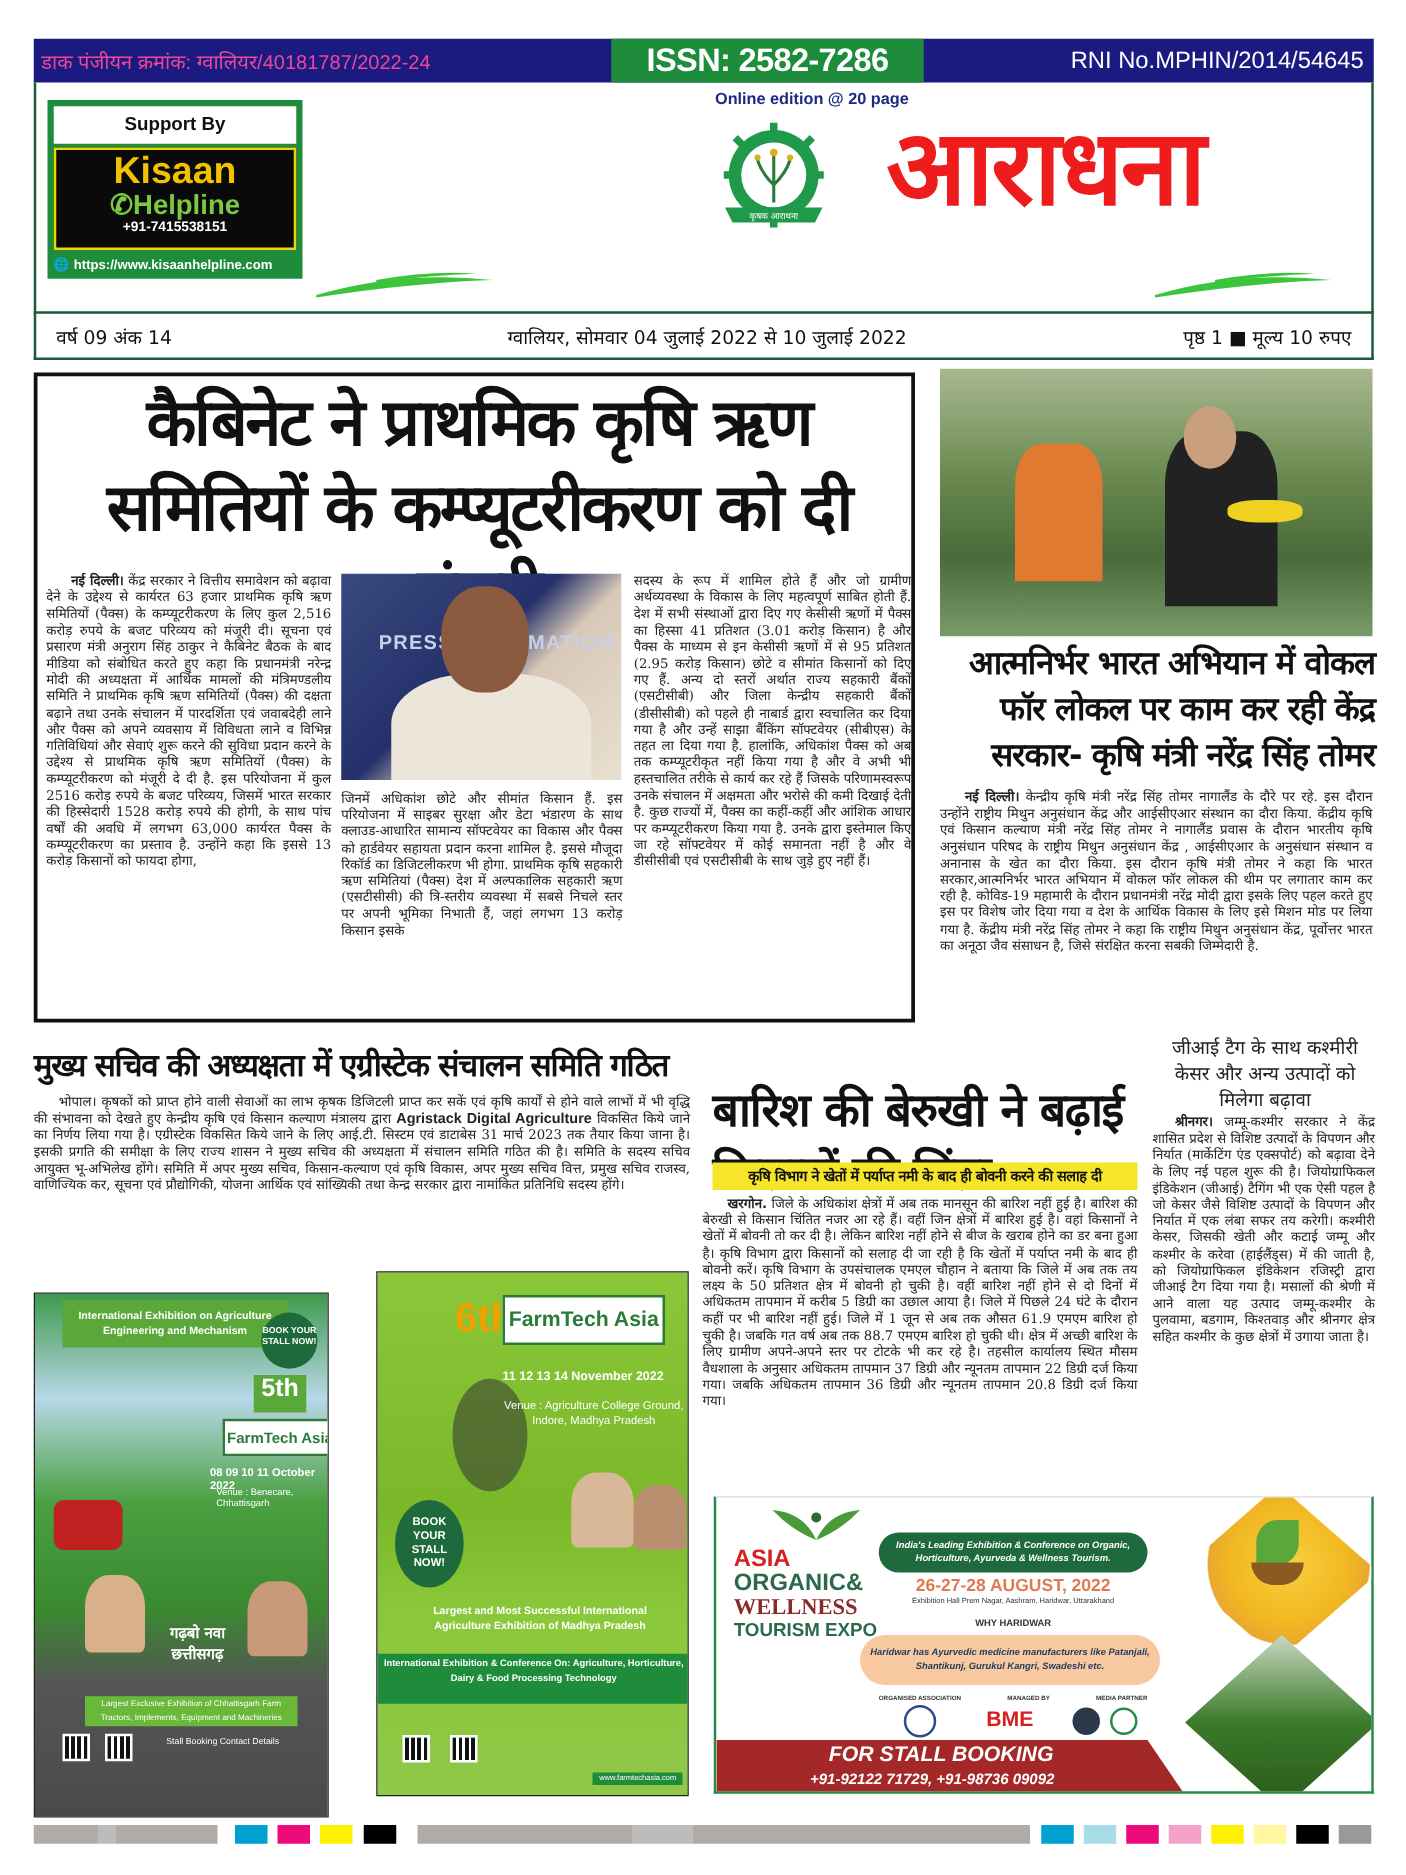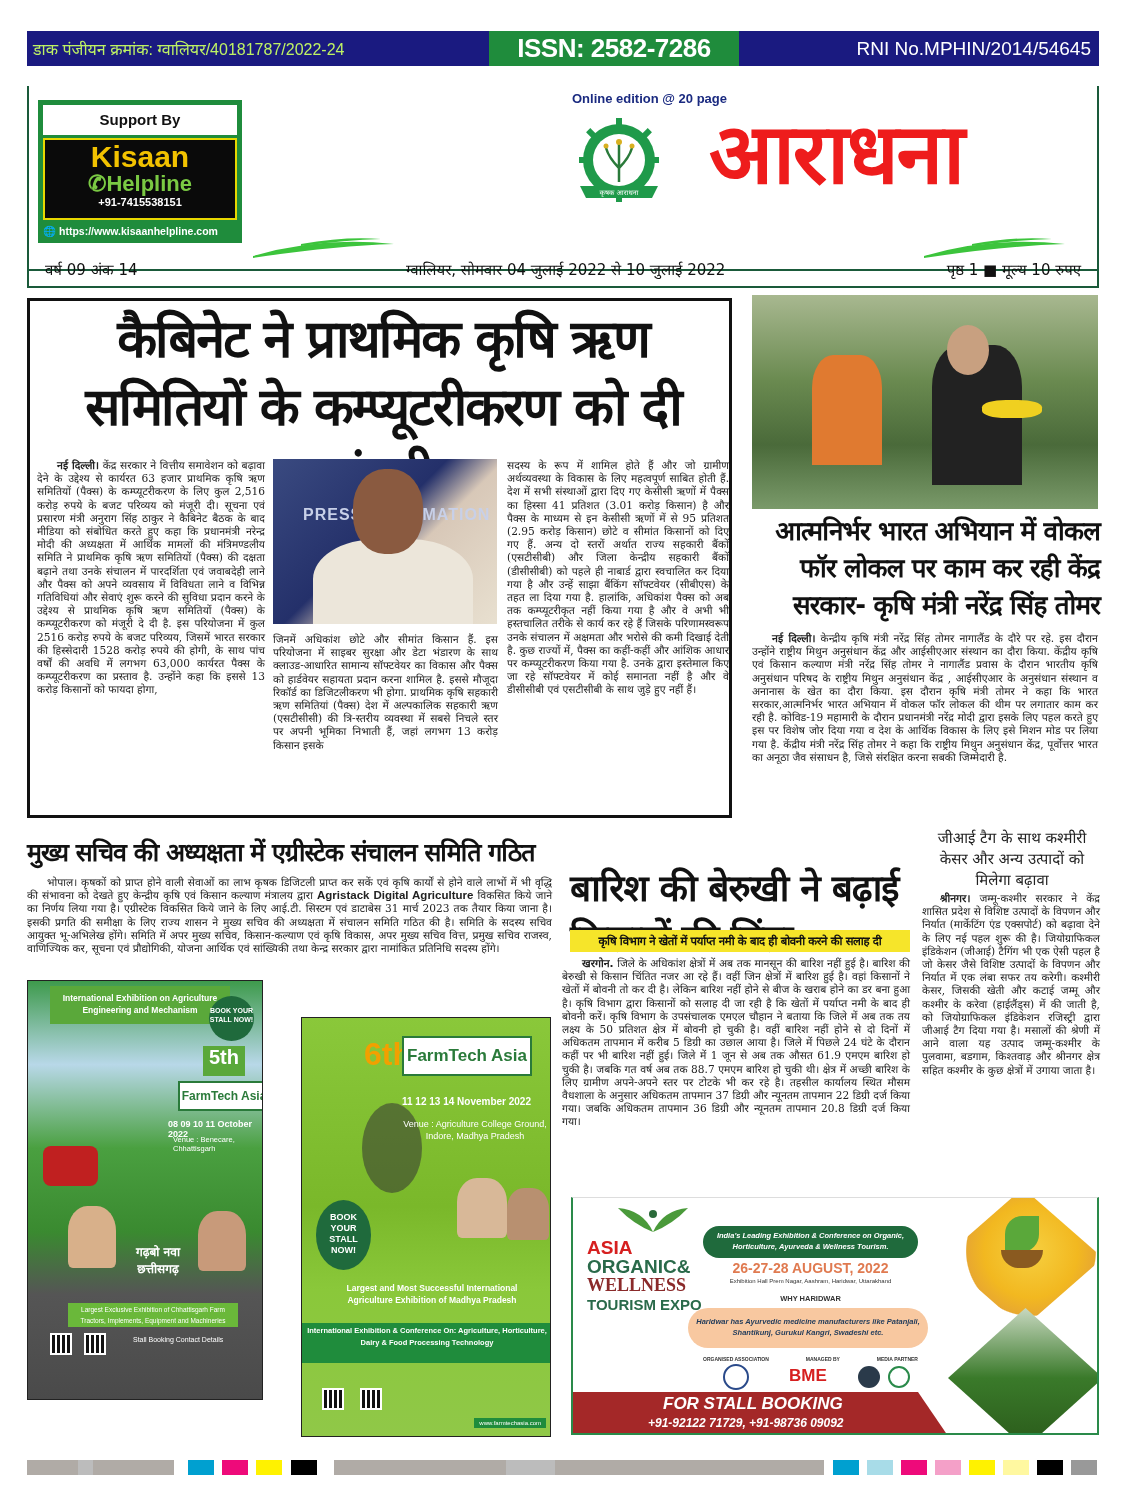--- a/index.html
+++ b/index.html
@@ -1,26 +1,26 @@
 <!DOCTYPE html>
 <html><head>
 <meta charset="utf-8">
 <style>
   * { box-sizing: border-box; margin: 0; padding: 0; }
   html, body { width: 1125px; height: 1500px; background: #ffffff; overflow: hidden; }
   body { font-family: "DejaVu Sans", sans-serif; color: #111; position: relative; }
 
   
   .topbar { position: absolute; left: 27px; top: 31px; width: 1072px; height: 35px; background: #1a1a80; display: flex; align-items: center; }
-  .topbar .reg { flex: 0 0 462px; color: #bef264; font-size: 16px; padding-left: 6px; font-family: "Liberation Sans", sans-serif; }
+  .topbar .reg { flex: 0 0 462px; color: #ec4899; font-size: 16px; padding-left: 6px; font-family: "Liberation Sans", sans-serif; }
   .topbar .issn { flex: 0 0 250px; height: 35px; background: #1f8c3c; color: #fff; font-weight: bold; font-size: 26px; display: flex; align-items: center; justify-content: center; font-family: "Liberation Sans", sans-serif; letter-spacing: -0.5px; }
   .topbar .rni { flex: 1; color: #fff; font-size: 19px; text-align: right; padding-right: 8px; font-family: "Liberation Sans", sans-serif; }
 
   
-  .masthead { position: absolute; left: 27px; top: 66px; width: 1072px; height: 185px; border-left: 2px solid #1a5a3a; border-right: 2px solid #1a5a3a; border-bottom: 2px solid #1a5a3a; margin-top: 20px; }
+  .masthead { position: absolute; left: 27px; top: 66px; width: 1072px; height: 185px; border-left: 2px solid #1a5a3a; border-right: 2px solid #1a5a3a; border-bottom: 2px solid #1a5a3a; }
   .online { position: absolute; left: 543px; top: 5px; color: #1a2a80; font-weight: bold; font-size: 13px; font-family: "Liberation Sans", sans-serif; }
   .support { position: absolute; left: 9px; top: 14px; width: 204px; height: 143px; background: #1f8c3c; padding: 5px; }
   .support .sb { background: #fff; height: 30px; text-align: center; font-weight: bold; font-size: 15px; line-height: 30px; font-family: "Liberation Sans", sans-serif; }
   .support .ks { background: #0a0a0a; border: 2px solid #e8d800; margin-top: 3px; height: 82px; text-align: center; padding-top: 2px; }
   .support .ks .k1 { color: #f2c200; font-weight: bold; font-size: 30px; line-height: 30px; font-family: "Liberation Sans", sans-serif; }
   .support .ks .k2 { color: #7ac943; font-weight: bold; font-size: 22px; line-height: 24px; font-family: "Liberation Sans", sans-serif; }
   .support .ks .k3 { color: #fff; font-weight: bold; font-size: 11px; font-family: "Liberation Sans", sans-serif; }
   .support .url { color: #fff; font-size: 10.5px; margin-top: 5px; font-weight: bold; font-family: "Liberation Sans", sans-serif; }
   .title-left { position: absolute; left: 262px; top: 20px; color: #ee1c1c; font-weight: bold; font-size: 84px; line-height: 96px; font-family: "DejaVu Sans", sans-serif; letter-spacing: -2px; }
   .title-right { position: absolute; left: 680px; top: 20px; color: #ee1c1c; font-weight: bold; font-size: 84px; line-height: 96px; font-family: "DejaVu Sans", sans-serif; letter-spacing: -2px; }
@@ -62,21 +62,21 @@
   .agri .col .en { font-family: "Liberation Sans", sans-serif; font-weight: bold; font-size: 11.5px; }
 
   .rain h2 { position: absolute; left: 570px; top: 828px; width: 340px; font-size: 37px; line-height: 50px; font-weight: bold; color: #111; font-family: "DejaVu Sans", sans-serif; letter-spacing: -1px; margin-top: 36px; }
   .rain .sub { position: absolute; left: 570px; top: 930px; width: 340px; height: 22px; background: #f6e52a; font-size: 11.5px; font-weight: bold; line-height: 22px; text-align: center; font-family: "DejaVu Sans", sans-serif; letter-spacing: -0.4px; }
   .rain .col { left: 562px; top: 957px; width: 348px; text-indent: 20px; }
 
   .gi h3 { position: absolute; left: 922px; top: 828px; width: 180px; text-align: center; font-weight: normal; font-size: 15px; line-height: 21px; color: #222; font-family: "DejaVu Sans", sans-serif; }
   .gi .col { left: 922px; top: 892px; width: 178px; text-indent: 18px; }
 
   
-  .ad1 { position: absolute; left: 27px; top: 980px; width: 236px; height: 420px; background: linear-gradient(180deg, #3e9a4c 0%, #b8d8e8 20%, #4aa040 40%, #3a8a30 60%, #555 75%, #4a4a4a 100%); border: 1px solid #222; overflow: hidden; }
+  .ad1 { position: absolute; left: 27px; top: 1034px; width: 236px; height: 420px; background: linear-gradient(180deg, #3e9a4c 0%, #b8d8e8 20%, #4aa040 40%, #3a8a30 60%, #555 75%, #4a4a4a 100%); border: 1px solid #222; overflow: hidden; }
   .ad1 .band { position: absolute; left: 22px; top: 5px; width: 180px; height: 38px; background: #5aa83a; color: #fff; font-size: 8.5px; font-weight: bold; text-align: center; padding-top: 6px; line-height: 12px; font-family: "Liberation Sans", sans-serif; }
   .ad1 .book { position: absolute; right: 8px; top: 15px; width: 45px; height: 45px; border-radius: 50%; background: #1f6a3c; color: #fff; font-size: 7px; font-weight: bold; text-align: center; padding-top: 10px; line-height: 9px; font-family: "Liberation Sans", sans-serif; }
   .ad1 .fifth { position: absolute; left: 175px; top: 65px; width: 42px; height: 30px; background: #5aa83a; color: #fff; font-weight: bold; font-size: 20px; text-align: center; font-family: "Liberation Sans", sans-serif; }
   .ad1 .ft { position: absolute; left: 150px; top: 100px; width: 92px; height: 30px; background: #fff; border: 2px solid #2a7a3a; color: #2a7a3a; font-weight: bold; font-size: 12px; text-align: center; line-height: 26px; font-family: "Liberation Sans", sans-serif; }
   .ad1 .date { position: absolute; left: 140px; top: 138px; color: #fff; font-size: 9px; font-weight: bold; font-family: "Liberation Sans", sans-serif; }
   .ad1 .venue { position: absolute; left: 145px; top: 154px; color: #fff; font-size: 7.5px; font-family: "Liberation Sans", sans-serif; }
   .ad1 .tractor { position: absolute; left: 15px; top: 165px; width: 55px; height: 40px; background: #c02020; border-radius: 8px; }
   .ad1 .hindi { position: absolute; left: 100px; top: 262px; color: #fff; font-weight: bold; font-size: 12px; text-align: center; width: 60px; font-family: "DejaVu Sans", sans-serif; }
   .ad1 .fp1 { position: absolute; left: 40px; top: 225px; width: 48px; height: 62px; background: #d8b08a; border-radius: 40% 40% 10% 10%; }
   .ad1 .fp2 { position: absolute; left: 170px; top: 230px; width: 48px; height: 60px; background: #c89a7a; border-radius: 40% 40% 10% 10%; }

